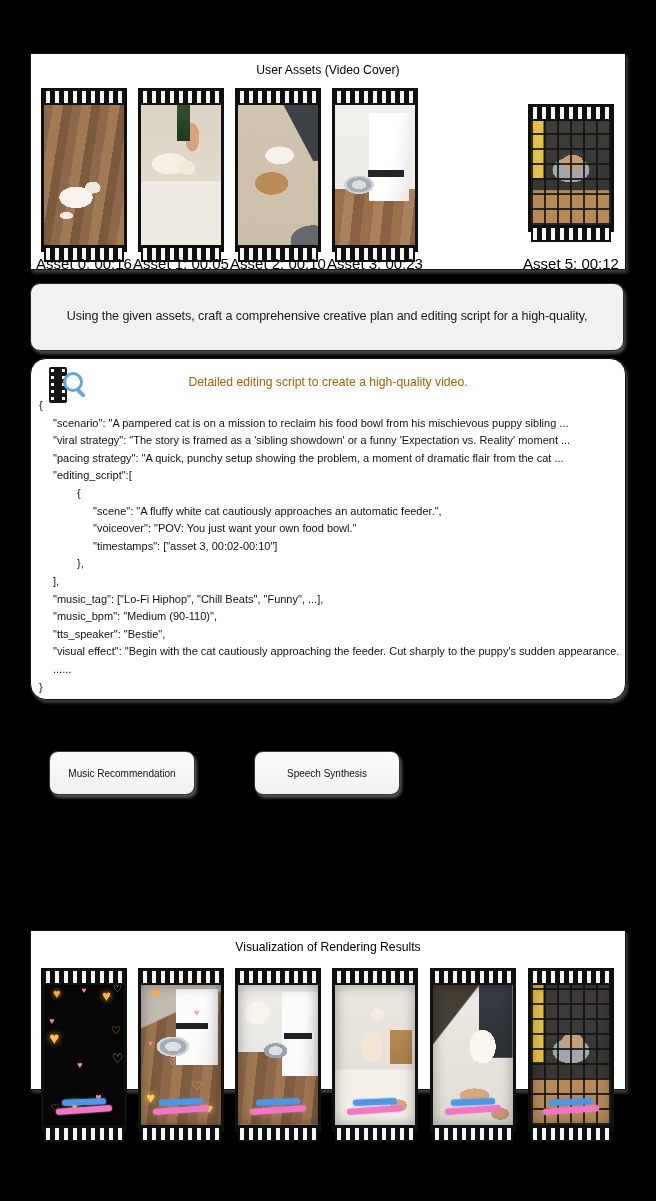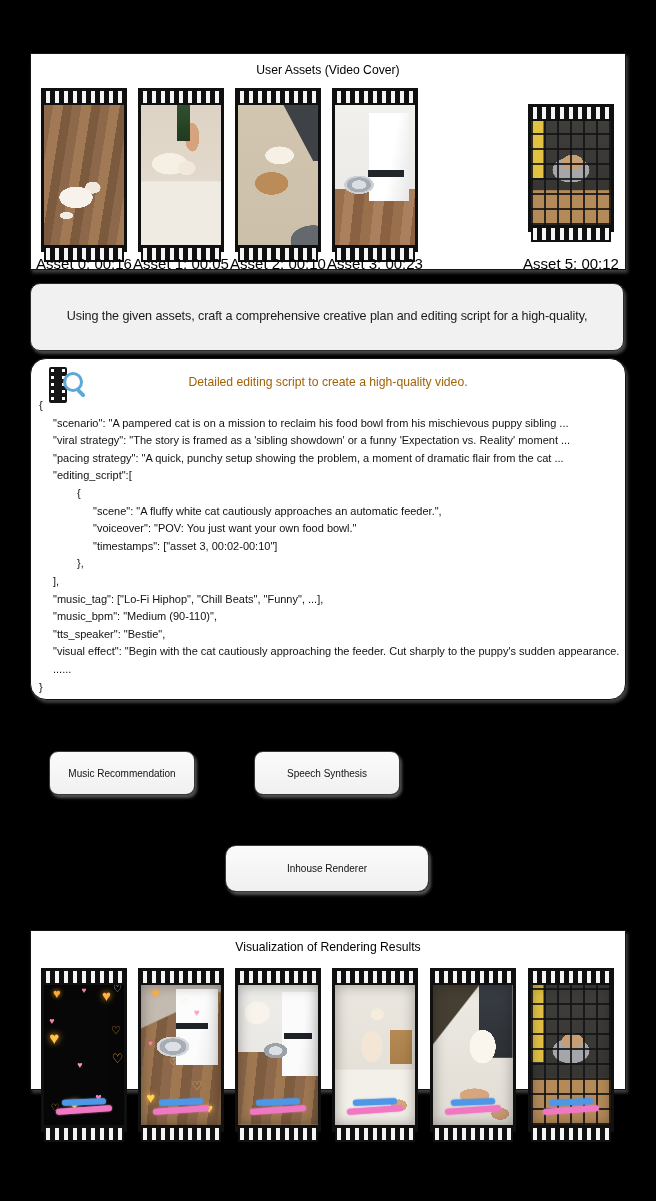--- a/index.html
+++ b/index.html
@@ -222,21 +222,20 @@
       <div class="ln i1">"music_bpm": "Medium (90-110)",</div>
       <div class="ln i1">"tts_speaker": "Bestie",</div>
       <div class="ln i1">"visual effect": "Begin with the cat cautiously approaching the feeder. Cut sharply to the puppy's sudden appearance...</div>
       <div class="ln i1">......</div>
       <div class="ln i0">}</div>
     </div>
   </section>
 
   <div class="btn b-music">Music Recommendation</div>
   <div class="btn b-speech">Speech Synthesis</div>
-  <div class="btn b-render">Inhouse Renderer</div>
 
   <section class="panel results">
     <div class="panel-title">Visualization of Rendering Results</div>
 
     <div class="slot s0">
       <div class="thumb">
         <div class="holes"></div>
         <div class="frame art-r0">
           <div class="hearts hr0">
             <span>♥</span>

